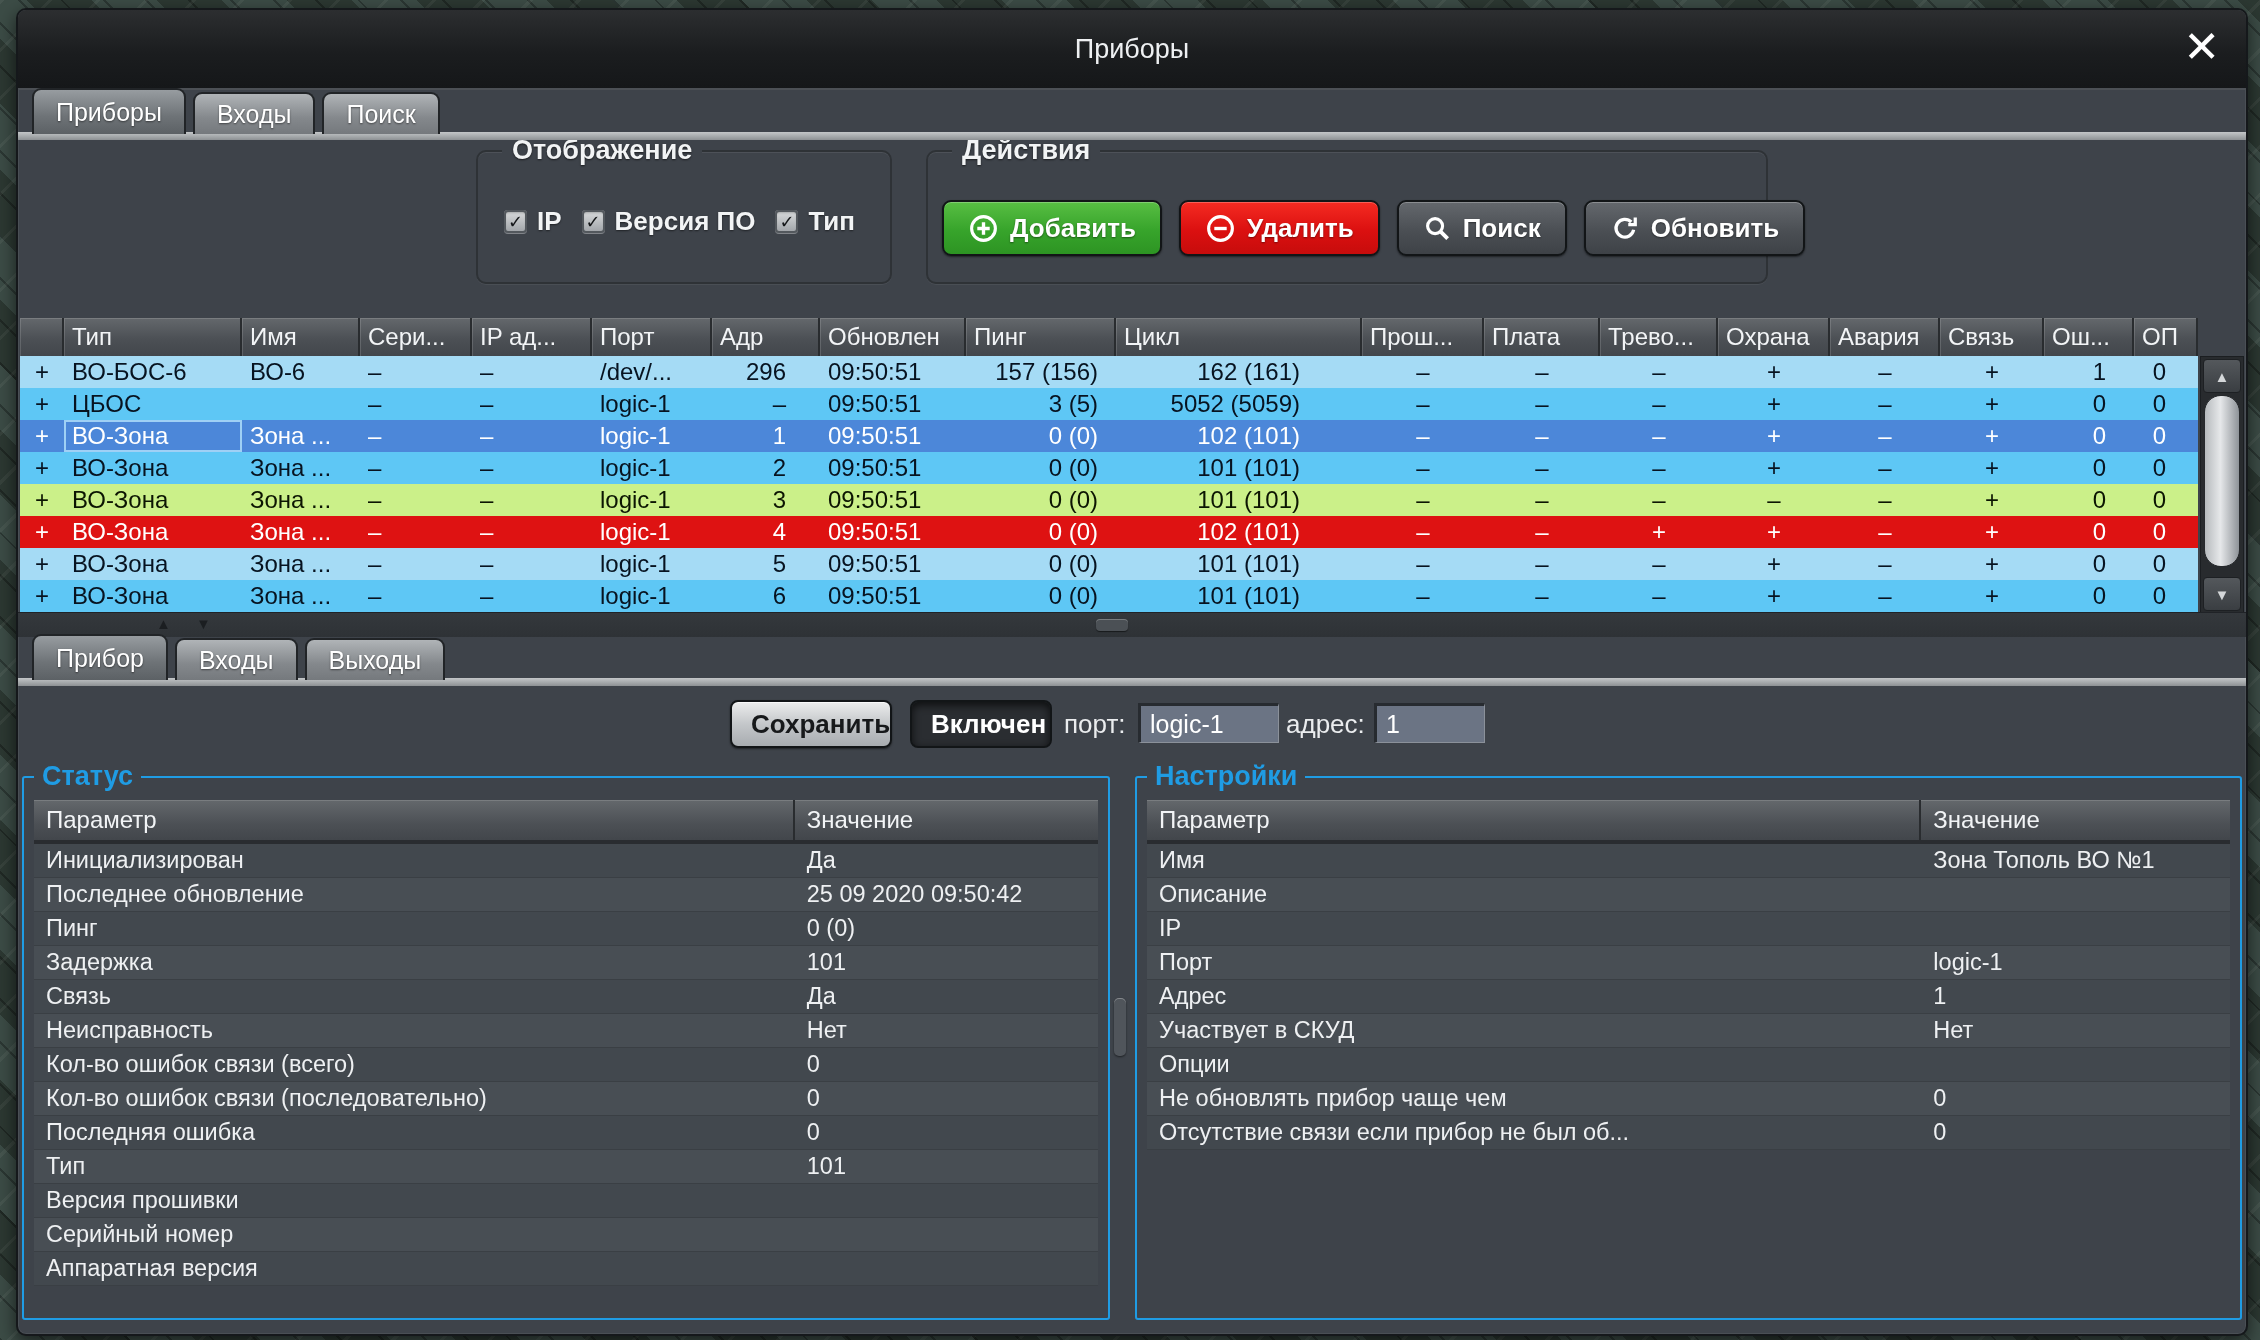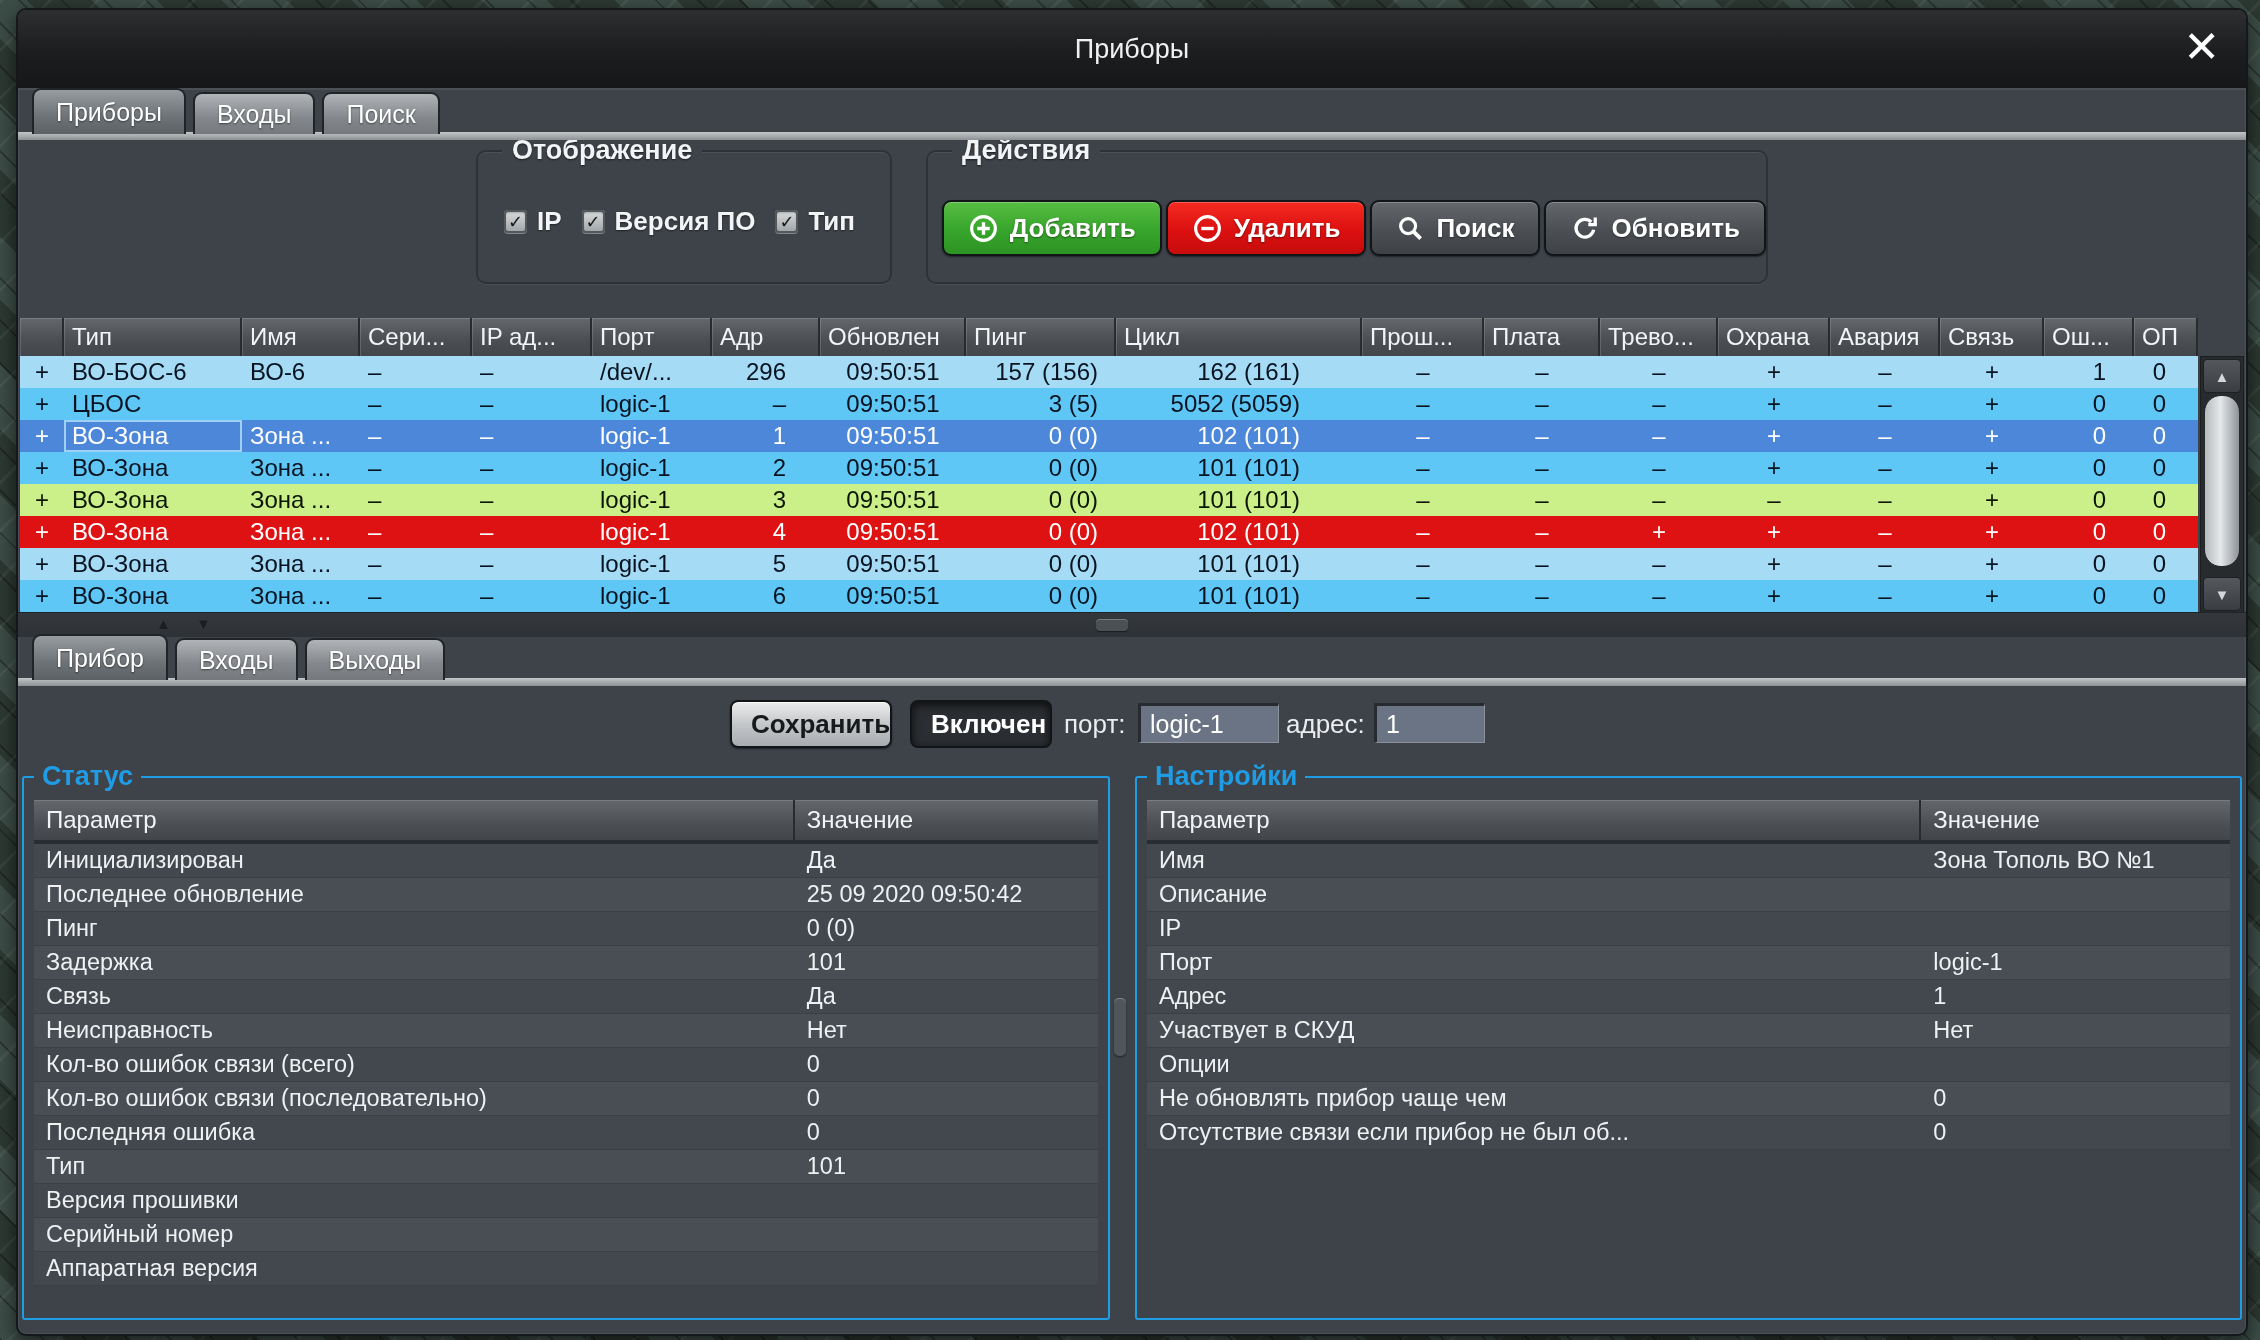--- a/index.html
+++ b/index.html
@@ -63,21 +63,21 @@
   .cb-row{display:flex;align-items:center;padding:54px 0 0 26px;}
   .cbwrap{display:flex;align-items:center;margin-right:20px;}
   .cb{
     width:23px;height:23px;margin-right:10px;border-radius:4px;flex:0 0 auto;
     background:linear-gradient(#dcdedf,#9da1a5);
     box-shadow:inset 0 0 0 2px #53585d, inset 0 2px 3px rgba(0,0,0,.45), 0 1px 0 rgba(255,255,255,.35);
     display:flex;align-items:center;justify-content:center;
     font-size:18px;font-weight:bold;color:#141618;
   }
   .cblabel{color:#f2f4f5;font-size:26px;font-weight:bold;text-shadow:0 1px 2px rgba(0,0,0,.5);}
-  .btn-row{display:flex;align-items:center;gap:4px;padding:48px 0 0 14px;justify-content:flex-end;}
+  .btn-row{display:flex;align-items:center;gap:17px;padding:48px 0 0 14px;}
   .abtn{
     height:56px;border:2px solid #121517;border-radius:9px;
     display:flex;align-items:center;gap:11px;padding:0 24px;
     color:#fff;font-size:26px;font-weight:bold;text-shadow:0 1px 2px rgba(0,0,0,.45);
     box-shadow:inset 0 1px 0 rgba(255,255,255,.25), 0 1px 2px rgba(0,0,0,.5);
   }
   .abtn .icon{display:flex;align-items:center;}
   .abtn.green{background:linear-gradient(#58be43,#37a42b 55%,#2d9423);}
   .abtn.red{background:linear-gradient(#f52b22,#db1010 55%,#c70c0c);}
   .abtn.dark{background:linear-gradient(#64686d,#4b4f54 55%,#3e4247);}
@@ -95,21 +95,21 @@
     font-size:24px;
   }
   .r-light{background:#a5dbf5;color:#071320;}
   .r-medium{background:#5ec7f5;color:#071320;}
   .r-selected{background:#4c87d9;color:#ffffff;}
   .r-green{background:#cbf089;color:#0c1502;}
   .r-red{background:#de1212;color:#ffffff;}
   .focus-cell{box-shadow:inset 0 0 0 2px #9fd0f5;}
   .c0{text-align:center;}
   .c6{text-align:right;padding-right:34px !important;}
-  .c7{text-align:center;}
+  .c7{}
   .c8{text-align:right;padding-right:18px !important;}
   .c9{text-align:right;padding-right:62px !important;}
   .c10,.c11,.c12,.c13,.c14,.c15{text-align:center;}
   .c16{text-align:right;padding-right:28px !important;}
   .c17{text-align:right;padding-right:32px !important;}
   
   .vscroll{
     position:absolute;left:2182px;top:346px;width:42px;height:256px;
     background:#282b2e;border:1px solid #1b1e21;
   }

